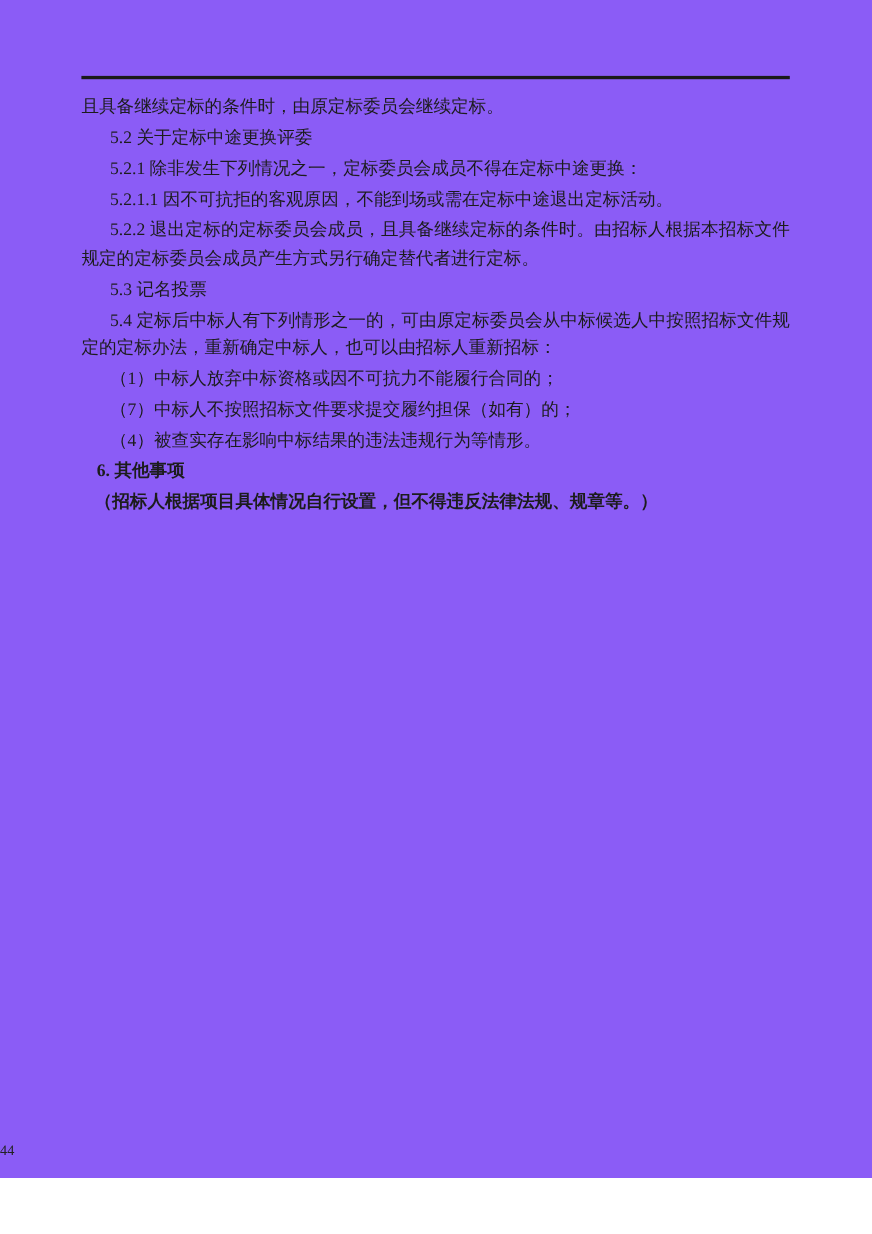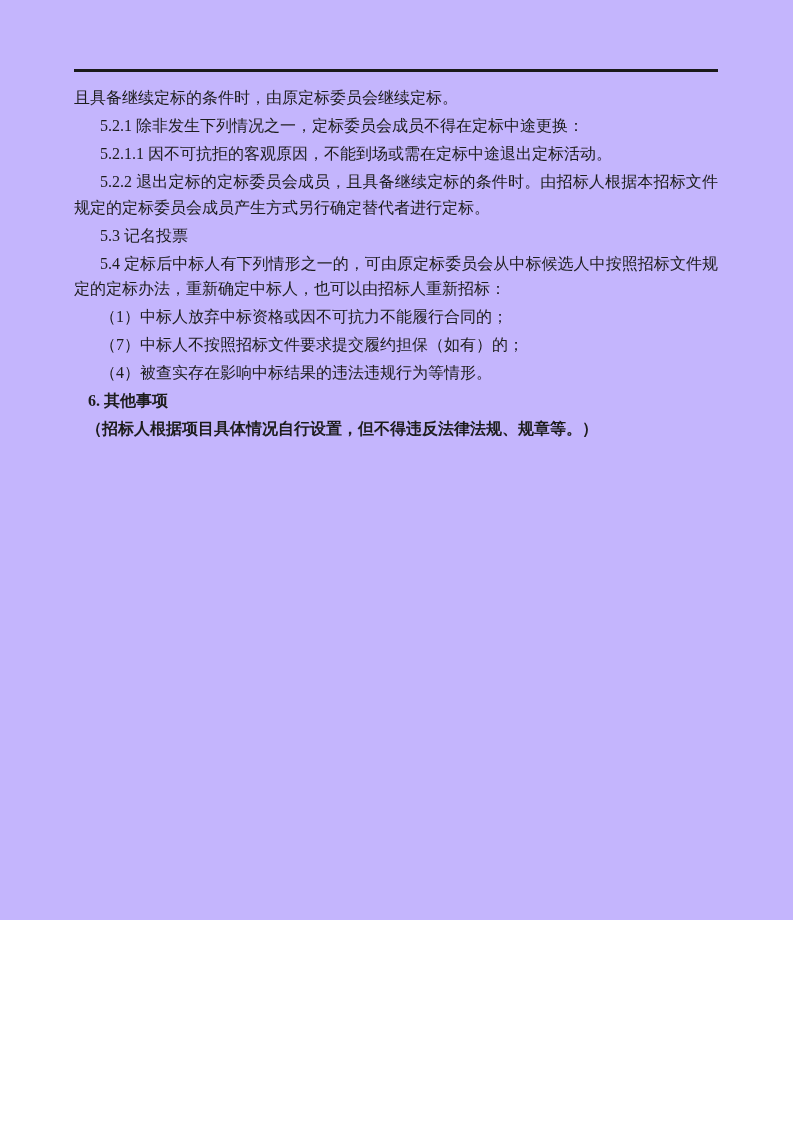--- a/index.html
+++ b/index.html
@@ -3,22 +3,22 @@
 <meta charset="utf-8">
 <style>
   html, body {
     margin: 0;
     padding: 0;
     background: #ffffff;
   }
   .page {
     position: relative;
     width: 793px;
-    height: 920px;
-    background: #c4b5fd;
+    height: 1071px;
+    background: #8b5cf6;
     font-family: "Liberation Serif", "DejaVu Serif", serif;
     color: #1c1c1c;
     overflow: hidden;
   }
   .header-rule {
     position: absolute;
     left: 74px;
     width: 644px;
     top: 69px;
     height: 3px;
@@ -52,20 +52,21 @@
     color: #222222;
   }
 </style>
 </head>
 <body>
 
 <div class="page">
   <div class="header-rule"></div>
   <div class="doc-body" id="doc-body">
       <p class="continuation">且具备继续定标的条件时，由原定标委员会继续定标。</p>
+      <p class="indent">5.2 关于定标中途更换评委</p>
       <p class="indent">5.2.1 除非发生下列情况之一，定标委员会成员不得在定标中途更换：</p>
       <p class="indent">5.2.1.1 因不可抗拒的客观原因，不能到场或需在定标中途退出定标活动。</p>
       <p class="indent">5.2.2 退出定标的定标委员会成员，且具备继续定标的条件时。由招标人根据本招标文件规定的定标委员会成员产生方式另行确定替代者进行定标。</p>
       <p class="indent">5.3 记名投票</p>
       <p class="indent">5.4 定标后中标人有下列情形之一的，可由原定标委员会从中标候选人中按照招标文件规定的定标办法，重新确定中标人，也可以由招标人重新招标：</p>
       <p class="indent">（1）中标人放弃中标资格或因不可抗力不能履行合同的；</p>
       <p class="indent">（7）中标人不按照招标文件要求提交履约担保（如有）的；</p>
       <p class="indent">（4）被查实存在影响中标结果的违法违规行为等情形。</p>
       <p class="heading">6. 其他事项</p>
       <p class="note">（招标人根据项目具体情况自行设置，但不得违反法律法规、规章等。）</p>

